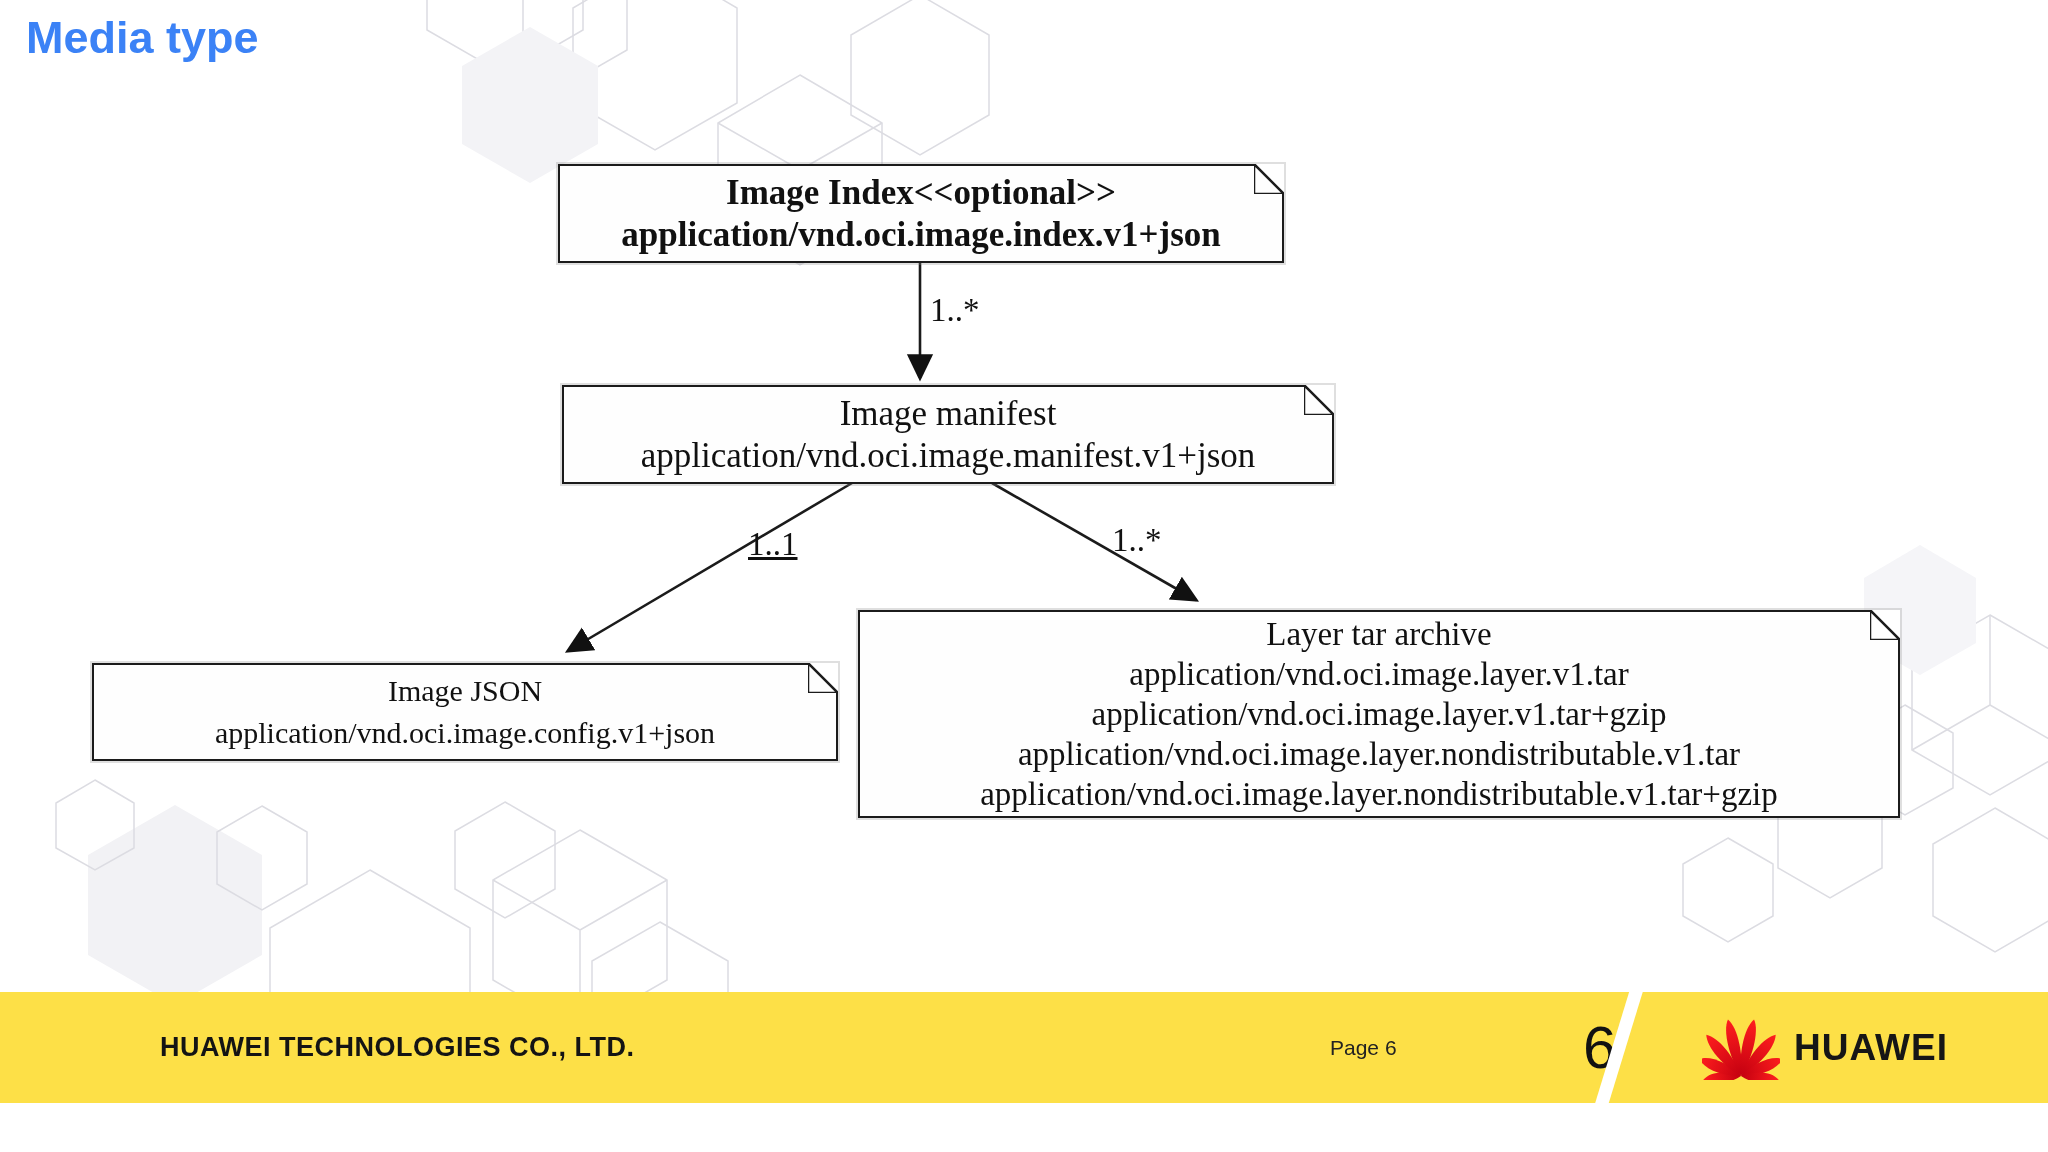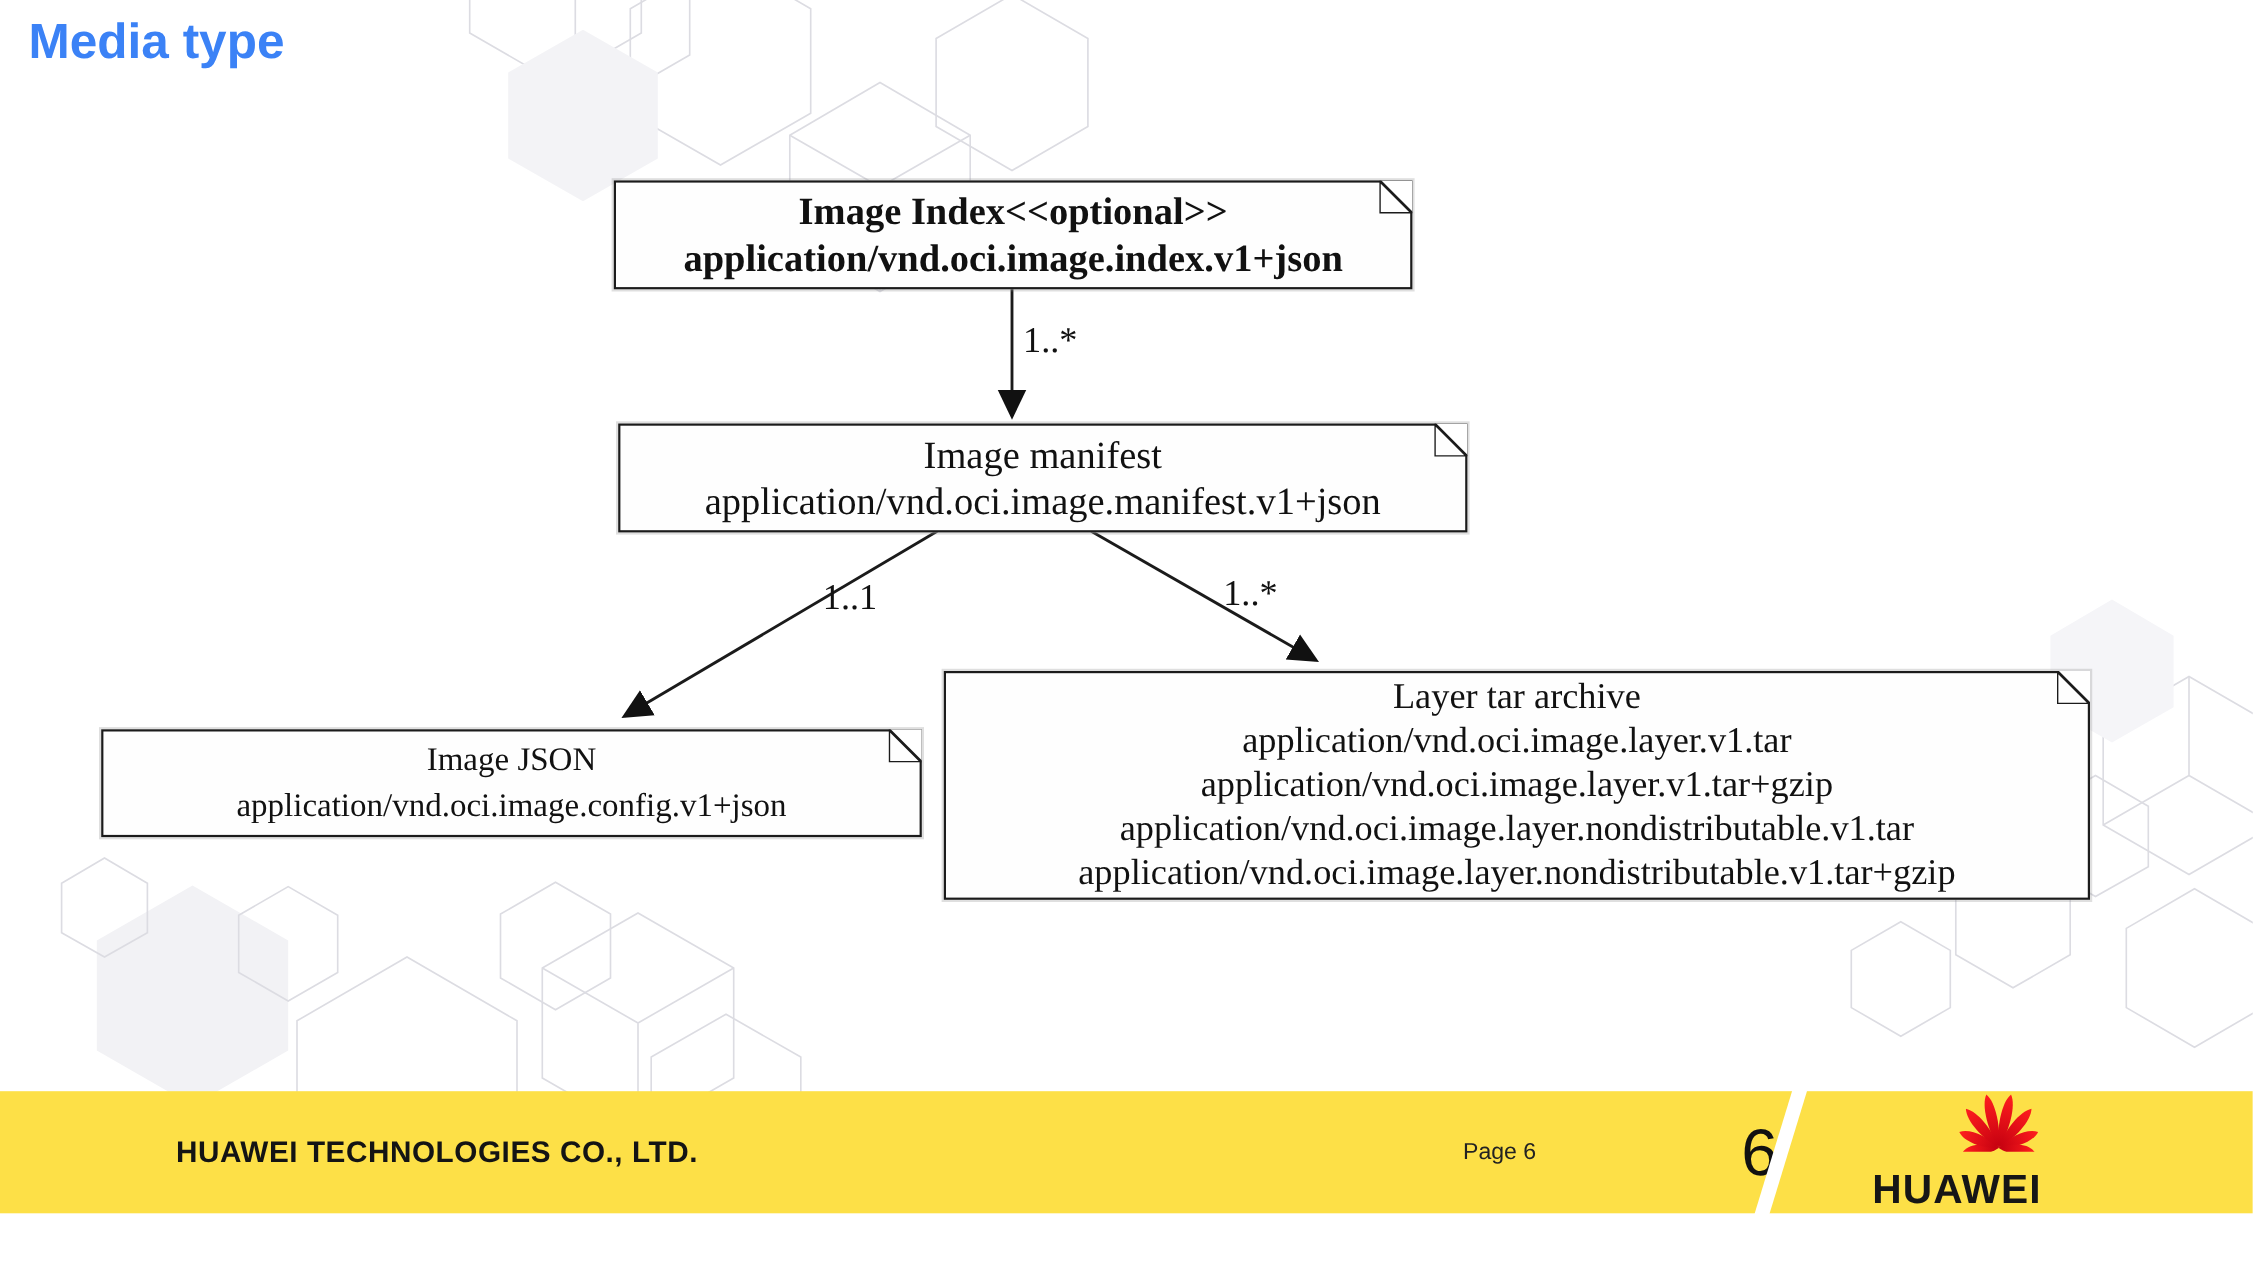--- a/index.html
+++ b/index.html
@@ -28,21 +28,21 @@
   .note-fold{position:absolute;top:-2px;right:-2px;width:30px;height:30px;}
   #note-index   {left:558px;top:164px;width:722px;height:95px;font-size:35px;line-height:42px;font-weight:bold;}
   #note-manifest{left:534px;top:385px;width:768px;height:95px;font-size:35px;line-height:42px;margin-left:28px;}
   #note-config  {left:92px; top:663px;width:742px;height:94px;font-size:30px;line-height:42px;}
   #note-layer   {left:858px;top:610px;width:1038px;height:204px;font-size:33px;line-height:40px;}
   .edge-label{
     position:absolute;z-index:2;color:#111;
     font-family:"Liberation Serif","DejaVu Serif",serif;font-size:33px;
   }
   #label-edge0{left:930px;top:292px;}
-  #label-edge1{left:748px;top:526px;}
+  #label-edge1{left:748px;top:526px;text-decoration:underline;}
   #label-edge2{left:1112px;top:522px;}
   
   .footer{
     position:absolute;left:0;top:992px;width:2048px;height:111px;
     background:#fde047;z-index:3;
   }
   .footer-company{
     position:absolute;left:160px;top:0;height:111px;display:flex;align-items:center;
     font-size:27px;font-weight:bold;color:#141414;letter-spacing:0.5px;
   }
@@ -52,21 +52,21 @@
   }
   .footer-number{
     position:absolute;left:1583px;top:0;height:111px;display:flex;align-items:center;
     font-size:60px;color:#111;font-family:"Liberation Sans",sans-serif;
   }
   .footer-slash{
     position:absolute;left:1612px;top:-8px;width:13px;height:130px;
     background:#ffffff;transform:rotate(17deg);
   }
   .footer-logo{
-    position:absolute;left:1702px;top:0;height:111px;display:flex;align-items:flex-end;gap:14px;flex-direction:column;
+    position:absolute;left:1702px;top:0;height:111px;display:flex;align-items:center;gap:14px;
   }
   .logo-text{font-size:37px;font-weight:bold;color:#161616;letter-spacing:1px;}
 </style>
 </head>
 <body>
 
 <svg class="hex-layer" width="2048" height="1152" viewBox="0 0 2048 1152">
   <g fill="none" stroke="#dcdce2" stroke-width="1.5">
 
     <polygon points="505,-105 583,-60 583,30 505,75 427,30 427,-60"></polygon>

